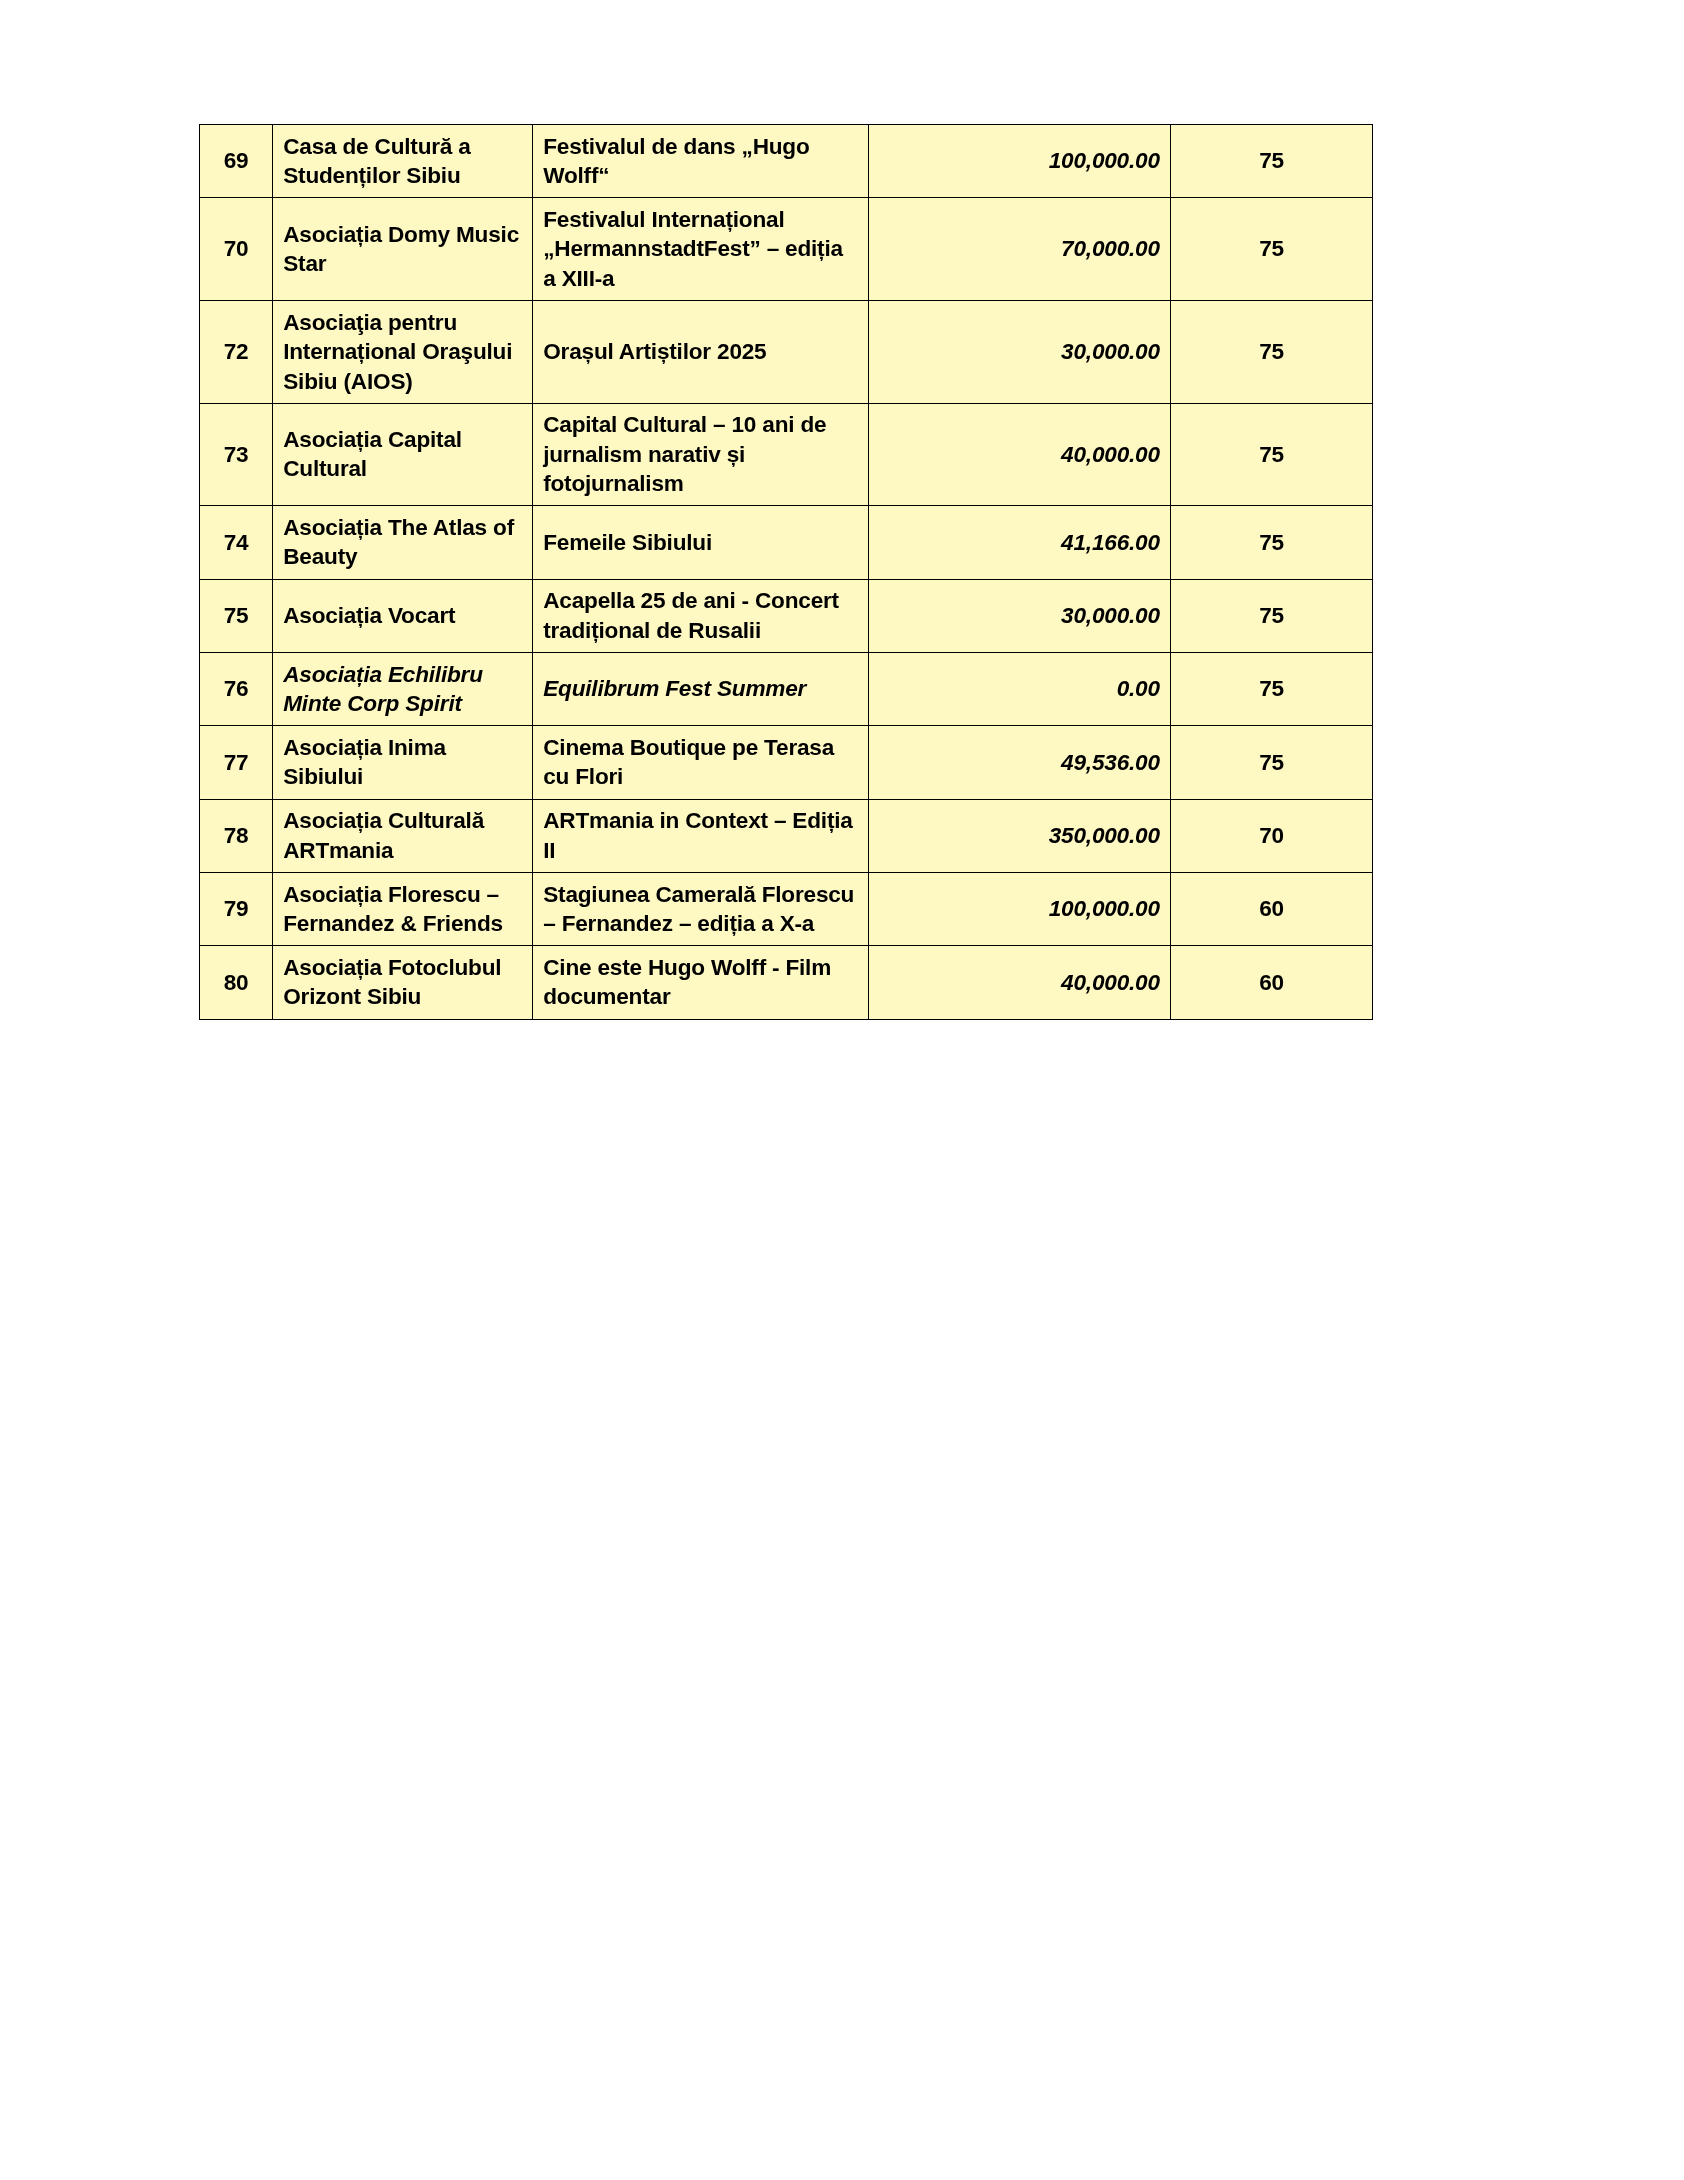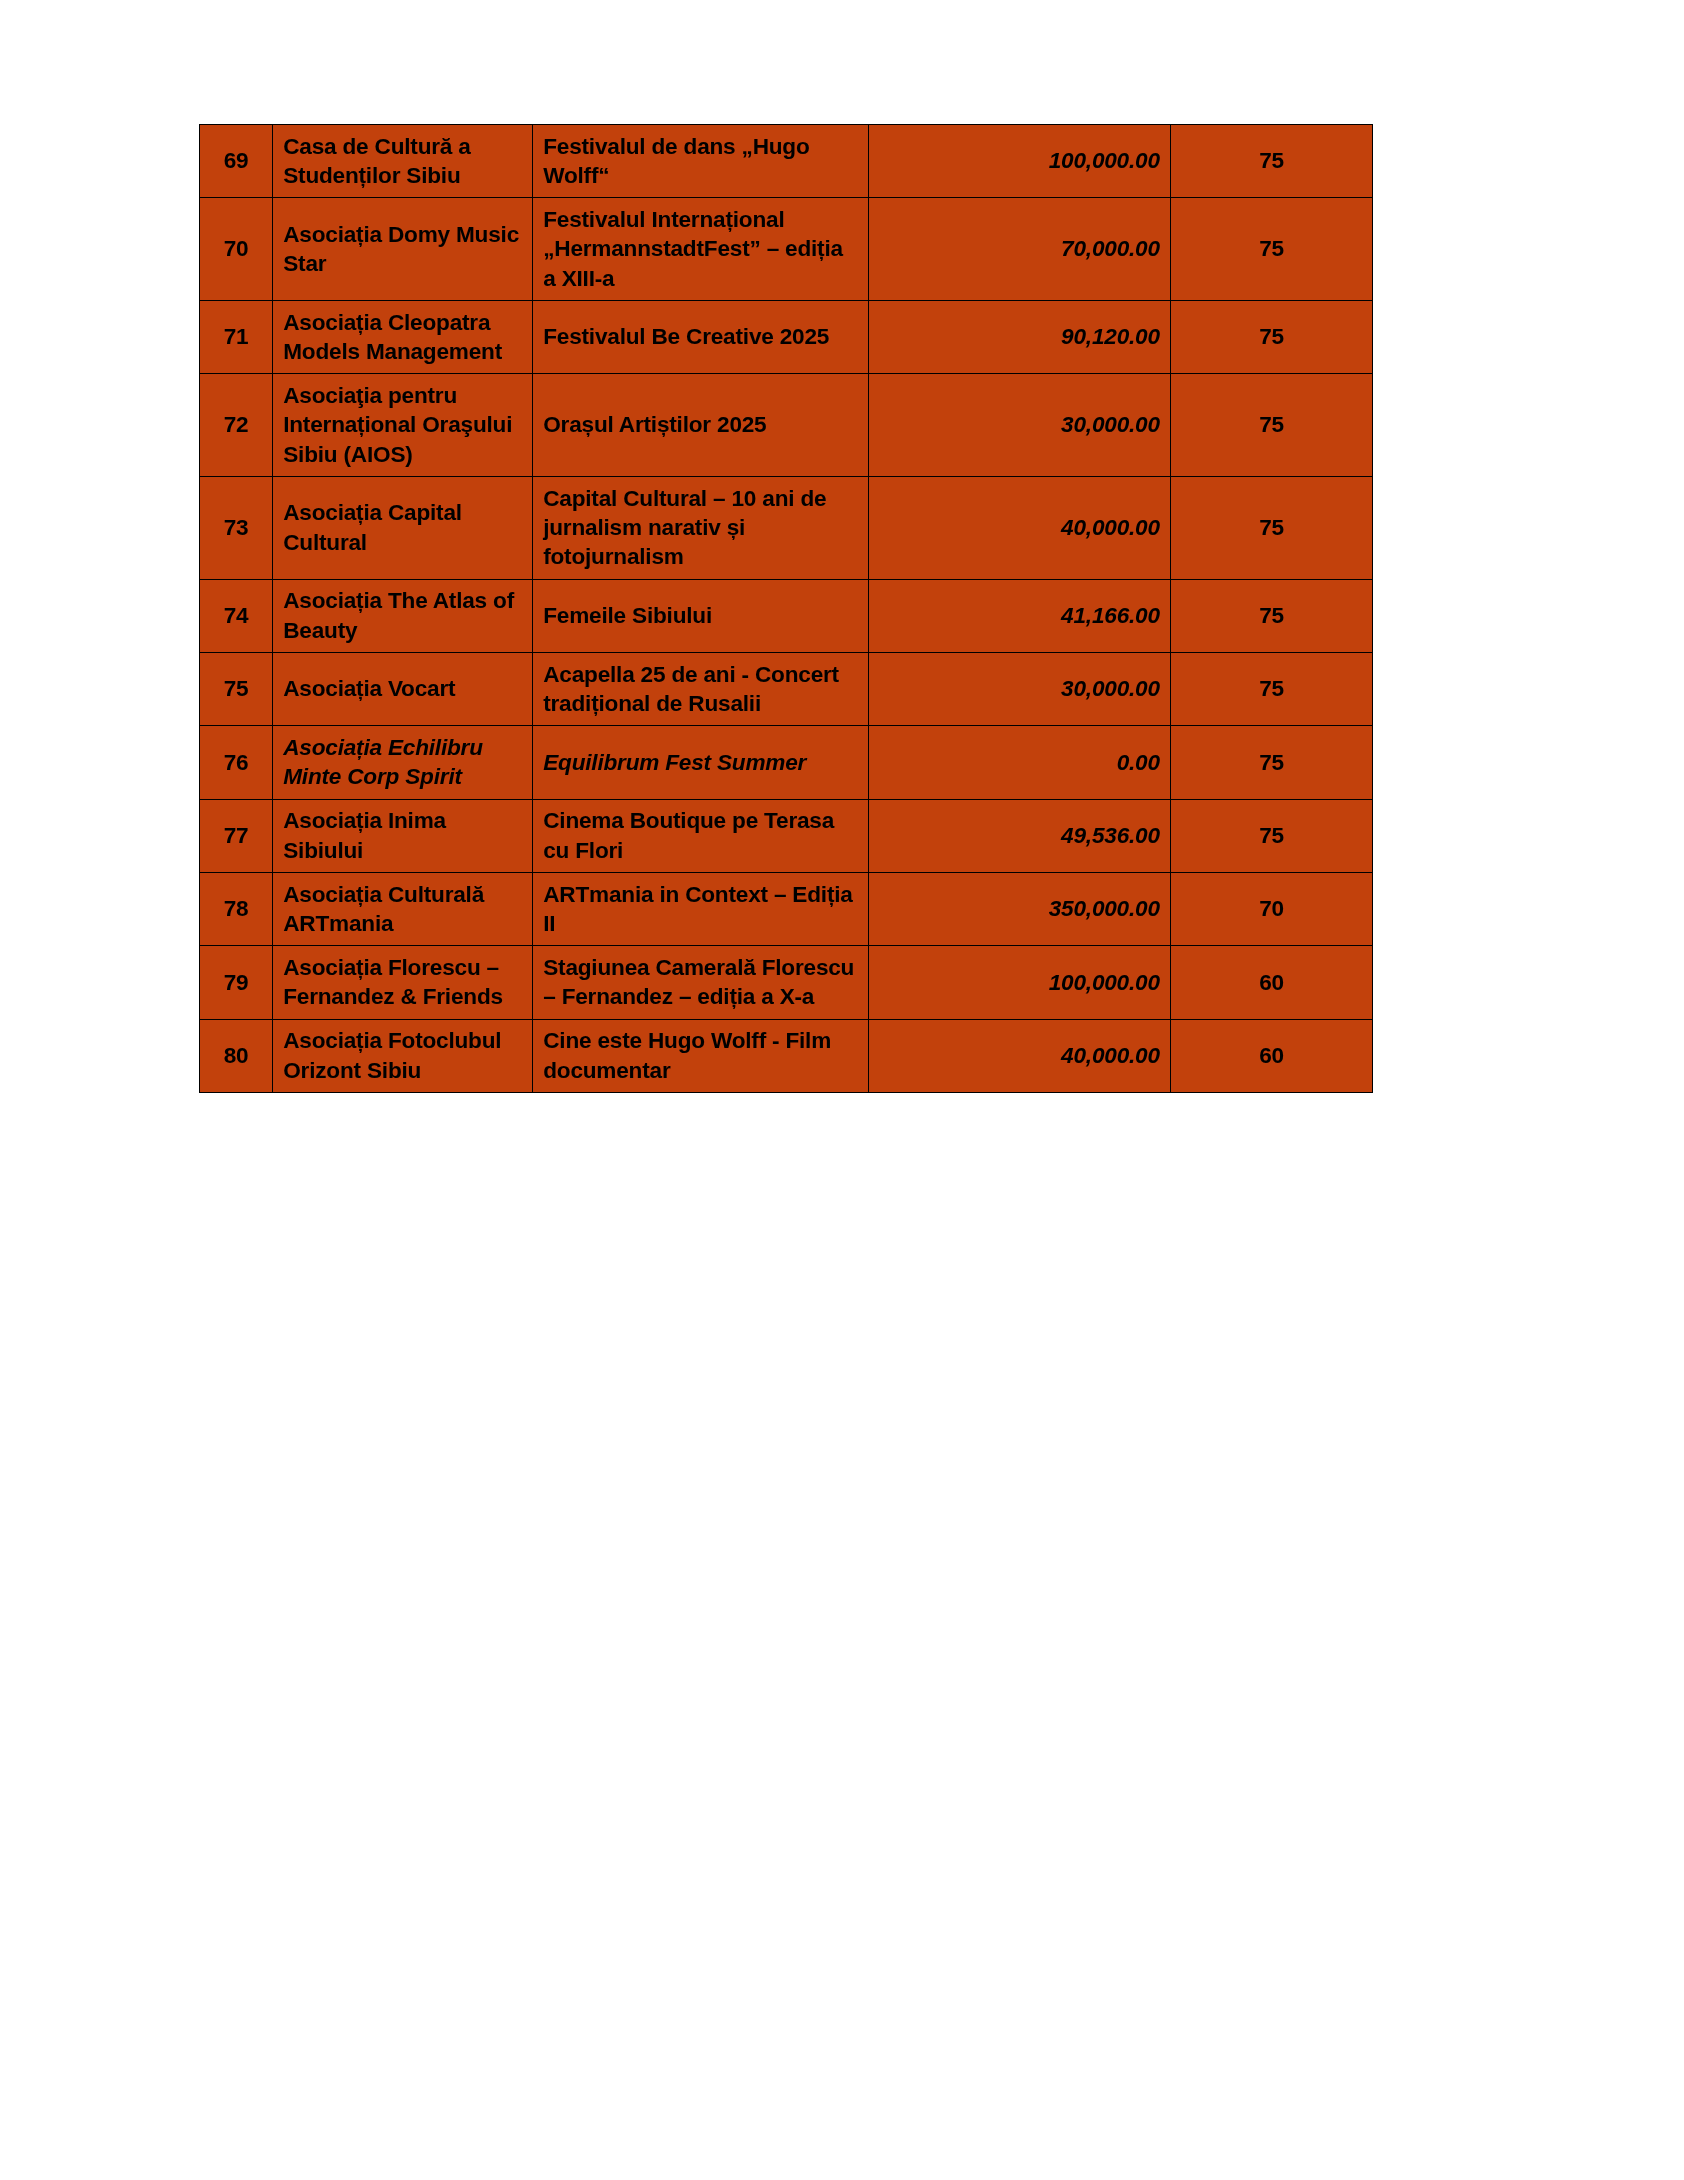--- a/index.html
+++ b/index.html
@@ -30,21 +30,21 @@
     position: absolute;
     left: 199px;
     top: 124px;
     width: 1174px;
   }
 
   table.grant-table {
     border-collapse: collapse;
     table-layout: fixed;
     width: 1174px;
-    background: #c2410c;
+    background: #fef9c3;
   }
 
   table.grant-table td {
     border: 1.7px solid #000000;
     padding: 6.8px 10.2px;
     vertical-align: middle;
     font-size: 22.6px;
     line-height: 1.30;
     font-weight: bold;
     letter-spacing: -0.2px;
@@ -110,27 +110,20 @@
             <td class="cell-score">75</td>
           </tr>
           <tr>
             <td class="cell-num">70</td>
             <td class="cell-name">Asociația Domy Music Star</td>
             <td class="cell-title">Festivalul Internațional „HermannstadtFest” – ediția a XIII-a</td>
             <td class="cell-amount">70,000.00</td>
             <td class="cell-score">75</td>
           </tr>
           <tr>
-            <td class="cell-num">71</td>
-            <td class="cell-name">Asociația Cleopatra Models Management</td>
-            <td class="cell-title">Festivalul Be Creative 2025</td>
-            <td class="cell-amount">90,120.00</td>
-            <td class="cell-score">75</td>
-          </tr>
-          <tr>
             <td class="cell-num">72</td>
             <td class="cell-name">Asociaţia pentru Internațional Oraşului Sibiu (AIOS)</td>
             <td class="cell-title">Orașul Artiștilor 2025</td>
             <td class="cell-amount">30,000.00</td>
             <td class="cell-score">75</td>
           </tr>
           <tr>
             <td class="cell-num">73</td>
             <td class="cell-name">Asociația Capital Cultural</td>
             <td class="cell-title">Capital Cultural – 10 ani de jurnalism narativ și fotojurnalism</td>

